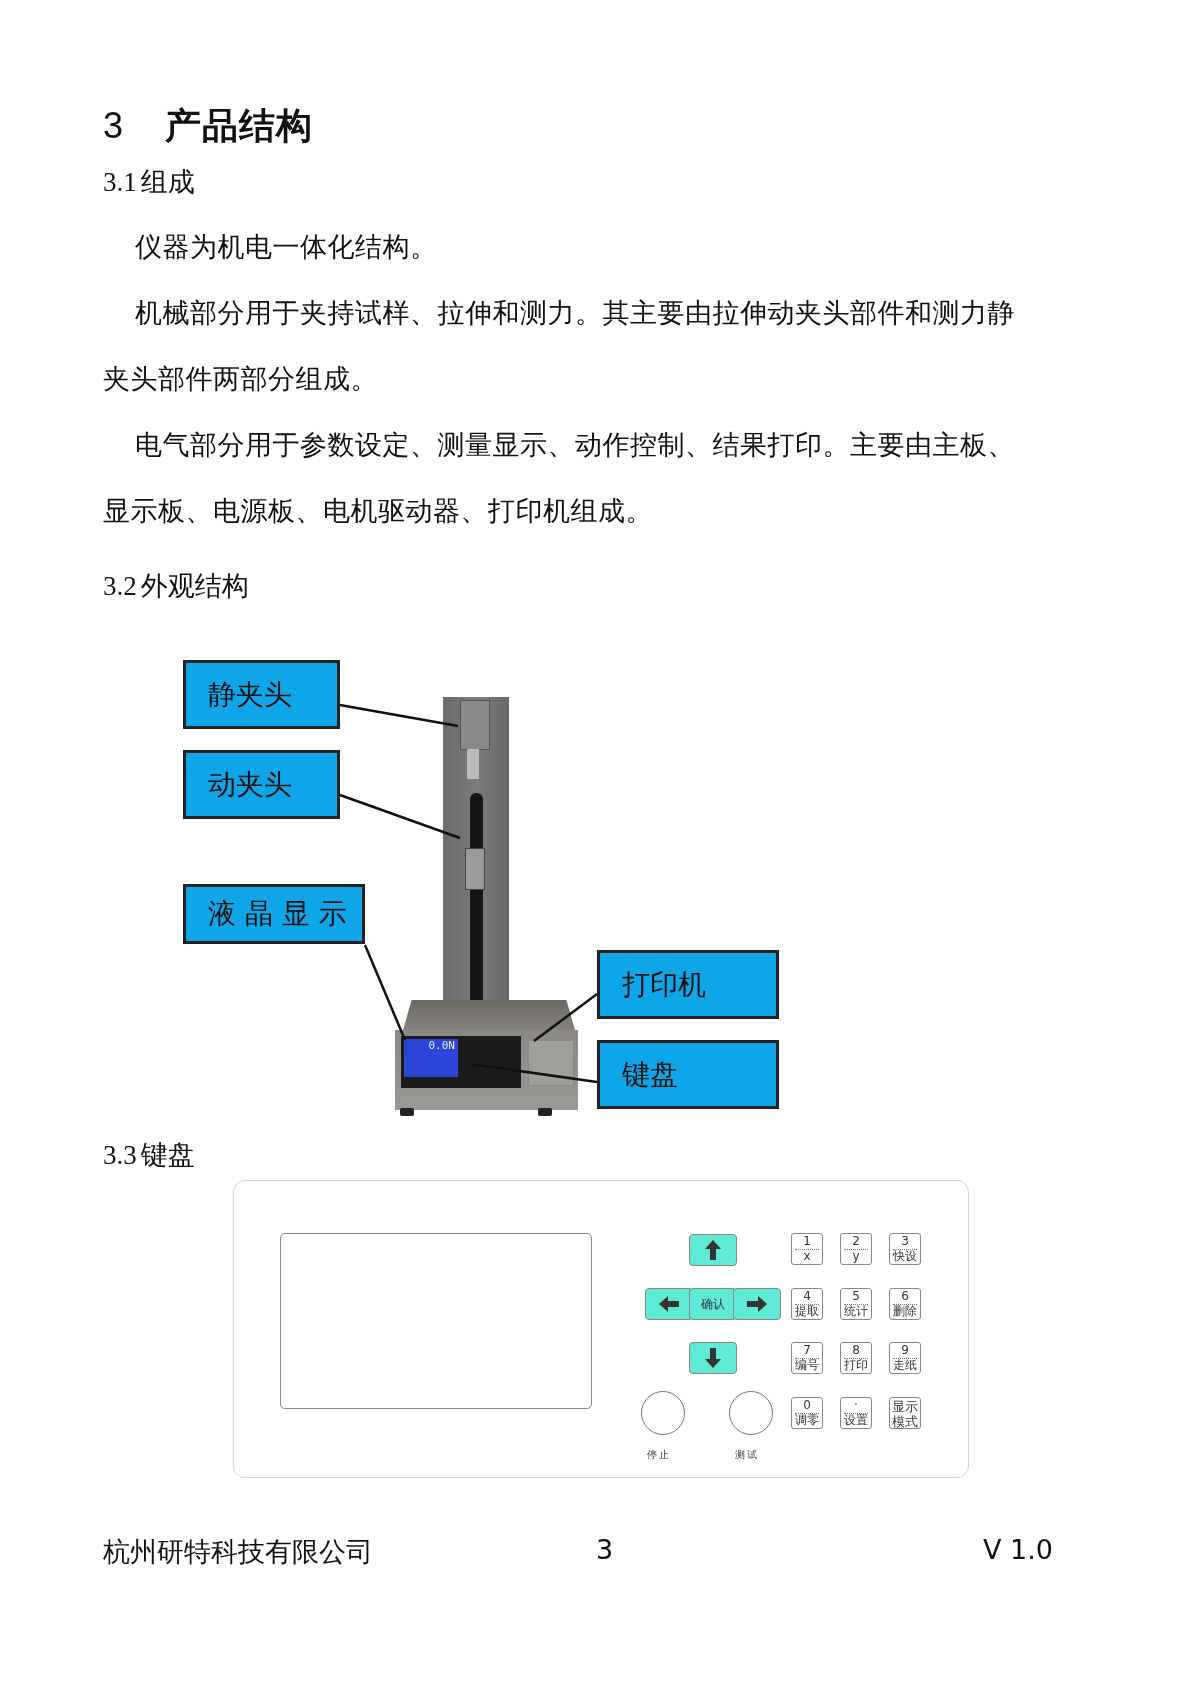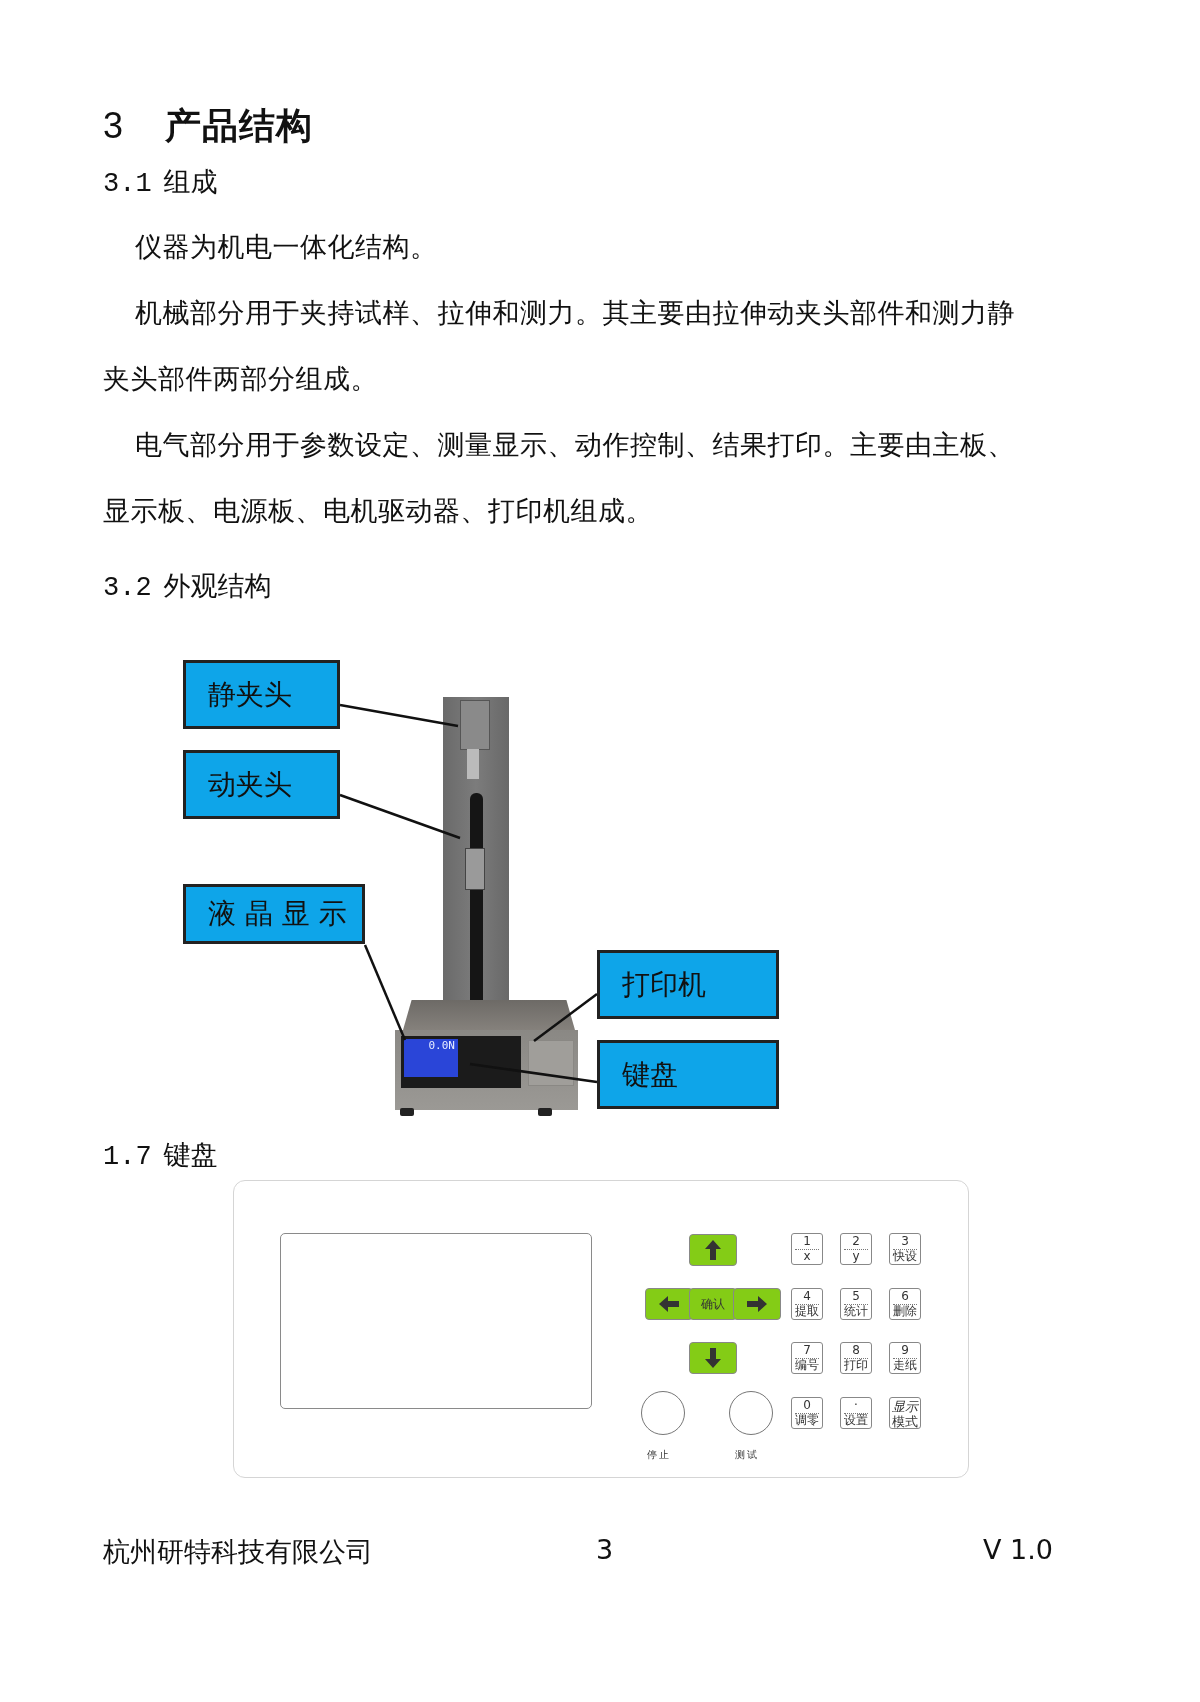--- a/index.html
+++ b/index.html
@@ -2,21 +2,21 @@
 <html><head>
   <meta charset="utf-8">
   <style>
     html, body { margin:0; padding:0; background:#ffffff; }
     body { width:1200px; height:1702px; position:relative; overflow:hidden;
            font-family:"DejaVu Sans", "Liberation Sans", sans-serif; color:#111; }
     .abs { position:absolute; }
     .h1 { left:103px; top:102px; font-size:36px; font-weight:bold; letter-spacing:1px; }
     .h1 .num { font-family:"Liberation Sans", sans-serif; font-weight:normal; display:inline-block; width:62px; }
     .h2 { font-size:27px; left:103px; }
-    .h2 .num { font-family:Liberation Mono, monospace; margin-right:12px; }
+    .h2 .num { font-family:Liberation Serif, serif; margin-right:4px; }
     .p { font-size:27px; left:103px; width:1000px; line-height:66px; letter-spacing:0.5px; }
     .indent { text-indent:32px; }
 
     
     .callout { position:absolute; border:3px solid #222; background:#0ea5e9; box-sizing:border-box;
                font-size:28px; padding-left:22px; display:flex; align-items:center; }
     .machine-col { position:absolute; left:443px; top:697px; width:66px; height:340px;
                    background:linear-gradient(90deg,#6a6a6a,#7c7c7c 50%,#686868); }
     .slot { position:absolute; left:470px; top:793px; width:13px; height:222px; background:#151515; border-radius:6px; }
     .clamp-top { position:absolute; left:460px; top:700px; width:28px; height:48px; background:#8a8a8a; border:1px solid #555; }
@@ -30,21 +30,21 @@
            color:#e6ecff; font-family:"DejaVu Sans Mono", monospace; font-size:11px; text-align:right; padding-right:3px; box-sizing:border-box; }
     .printer-box { position:absolute; left:528px; top:1040px; width:44px; height:44px; background:#a09e9a; border:1px solid #8a8884; }
     .foot { position:absolute; width:14px; height:8px; background:#222; border-radius:2px; }
 
     
     .kp-frame { position:absolute; left:233px; top:1180px; width:736px; height:298px;
                 border:1.5px solid #d5d5d5; border-radius:12px; box-sizing:border-box; }
     .kp-lcd { position:absolute; left:280px; top:1233px; width:312px; height:176px;
               border:1.5px solid #8a8a8a; border-radius:5px; box-sizing:border-box; }
     .key { position:absolute; width:48px; height:32px; border:1.5px solid #888; border-radius:4px;
-           box-sizing:border-box; background:#84cc16; display:flex; align-items:center; justify-content:center; }
+           box-sizing:border-box; background:#5eead4; display:flex; align-items:center; justify-content:center; }
     .nkey { position:absolute; width:32px; height:32px; border:1.5px solid #888; border-radius:3px;
             box-sizing:border-box; background:#fff; text-align:center; font-size:12px; line-height:13px; color:#333; }
     .nkey .top { display:block; height:14px; border-bottom:1px dotted #777; margin:1px 3px 0 3px; }
     .nkey .bot { display:block; font-size:12px; }
     .nkey.full { font-size:13px; line-height:15px; padding-top:1px; }
     .round { position:absolute; width:44px; height:44px; border:1.5px solid #777; border-radius:50%; box-sizing:border-box; background:#fff; }
     .kp-label { position:absolute; font-size:10px; color:#333; letter-spacing:2px; }
 
     .footer { position:absolute; top:1534px; font-size:27px; }
   </style>
@@ -101,21 +101,21 @@
     </div>
   <div class="callout" style="left:597px; top:950px; width:182px; height:69px;">
       <span>打印机</span>
     </div>
   <div class="callout" style="left:597px; top:1040px; width:182px; height:69px;">
       <span>键盘</span>
     </div>
 </div>
 
 <div class="abs h2" style="top:1137px;">
-  <span class="num">1.7</span><span>键盘</span>
+  <span class="num">3.3</span><span>键盘</span>
 </div>
 
 <div>
   <div class="kp-frame"></div>
   <div class="kp-lcd"></div>
 
   <div class="key" style="left:689px; top:1234px;">
     <svg width="18" height="22">
         <polygon points="9,1 17,10 12,10 12,21 6,21 6,10 1,10" fill="#333"></polygon>
       </svg>
@@ -180,21 +180,21 @@
 
   <div class="nkey" style="left:791px; top:1397px;">
       <span class="top">0</span>
       <span class="bot">调零</span>
     </div>
   <div class="nkey" style="left:840px; top:1397px;">
       <span class="top">·</span>
       <span class="bot">设置</span>
     </div>
   <div class="nkey full" style="left:889px; top:1397px;">
-      <span style="display:block;font-style:italic;">显示</span>
+      <span style="display:block;">显示</span>
       <span style="display:block;">模式</span>
     </div>
 
   <div class="round" style="left:641px; top:1391px;"></div>
   <div class="round" style="left:729px; top:1391px;"></div>
   <div class="kp-label" style="left:647px; top:1448px;">停止</div>
   <div class="kp-label" style="left:735px; top:1448px;">测试</div>
 </div>
 
 <div class="footer" style="left:103px;">杭州研特科技有限公司</div>

